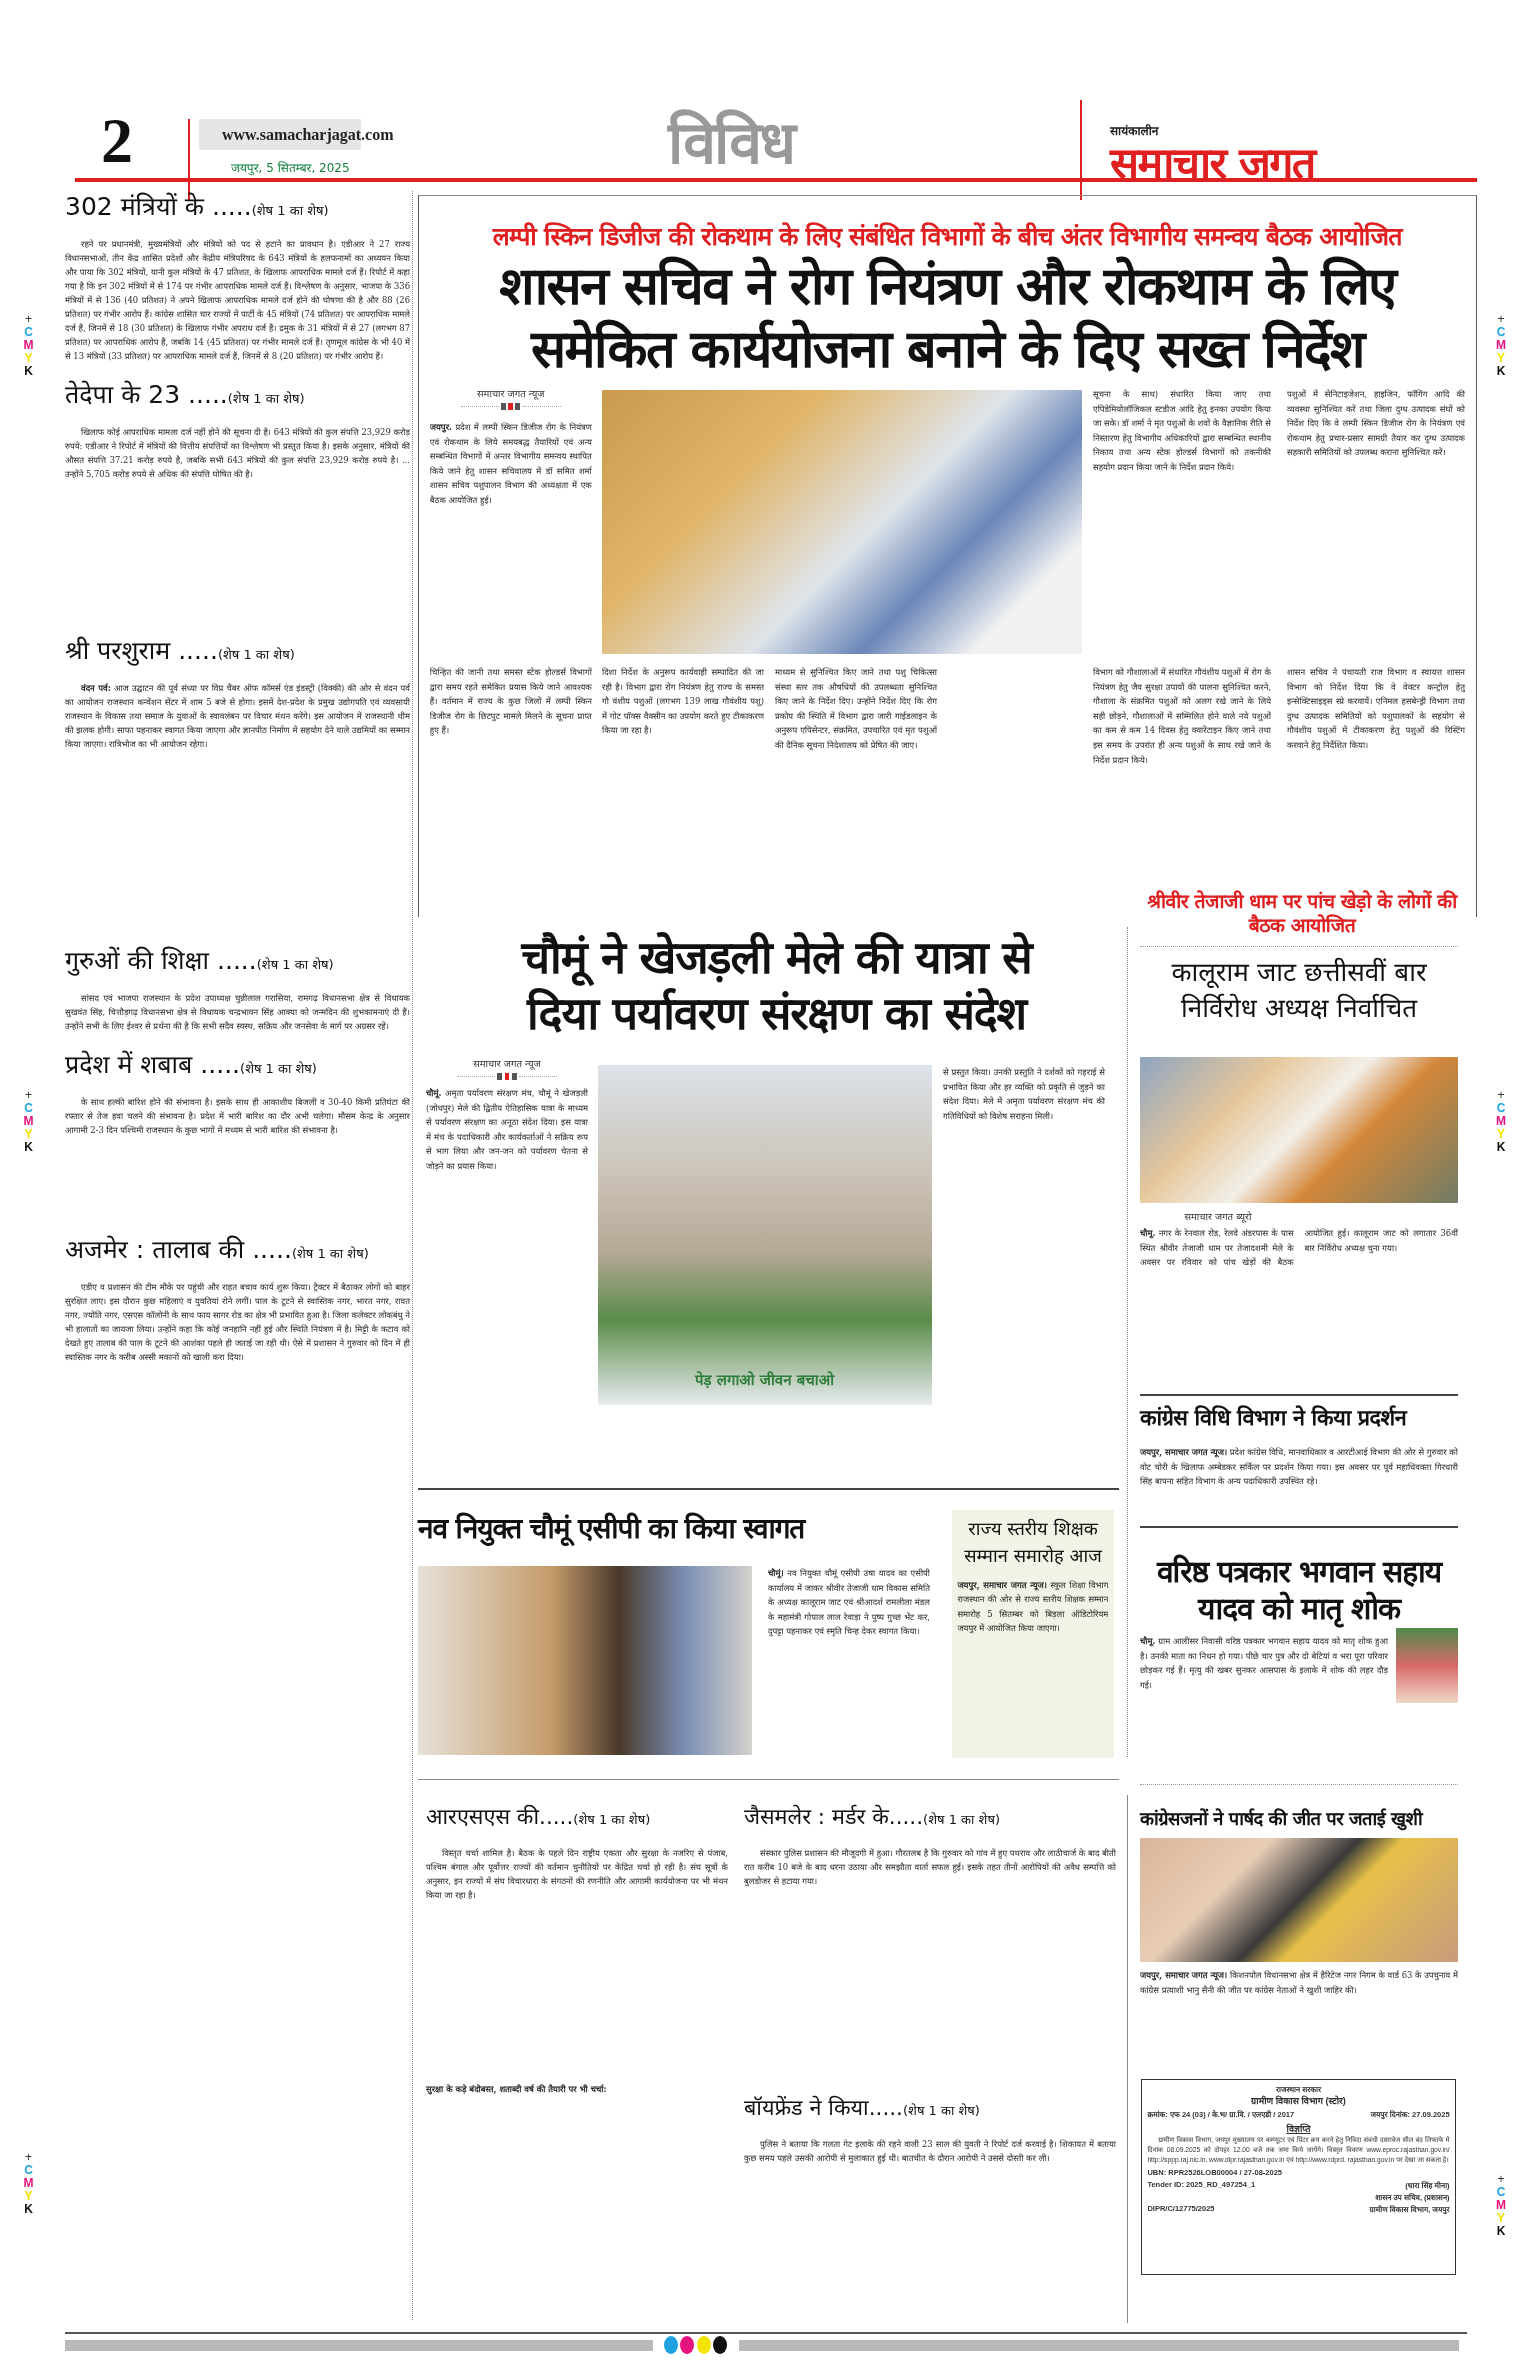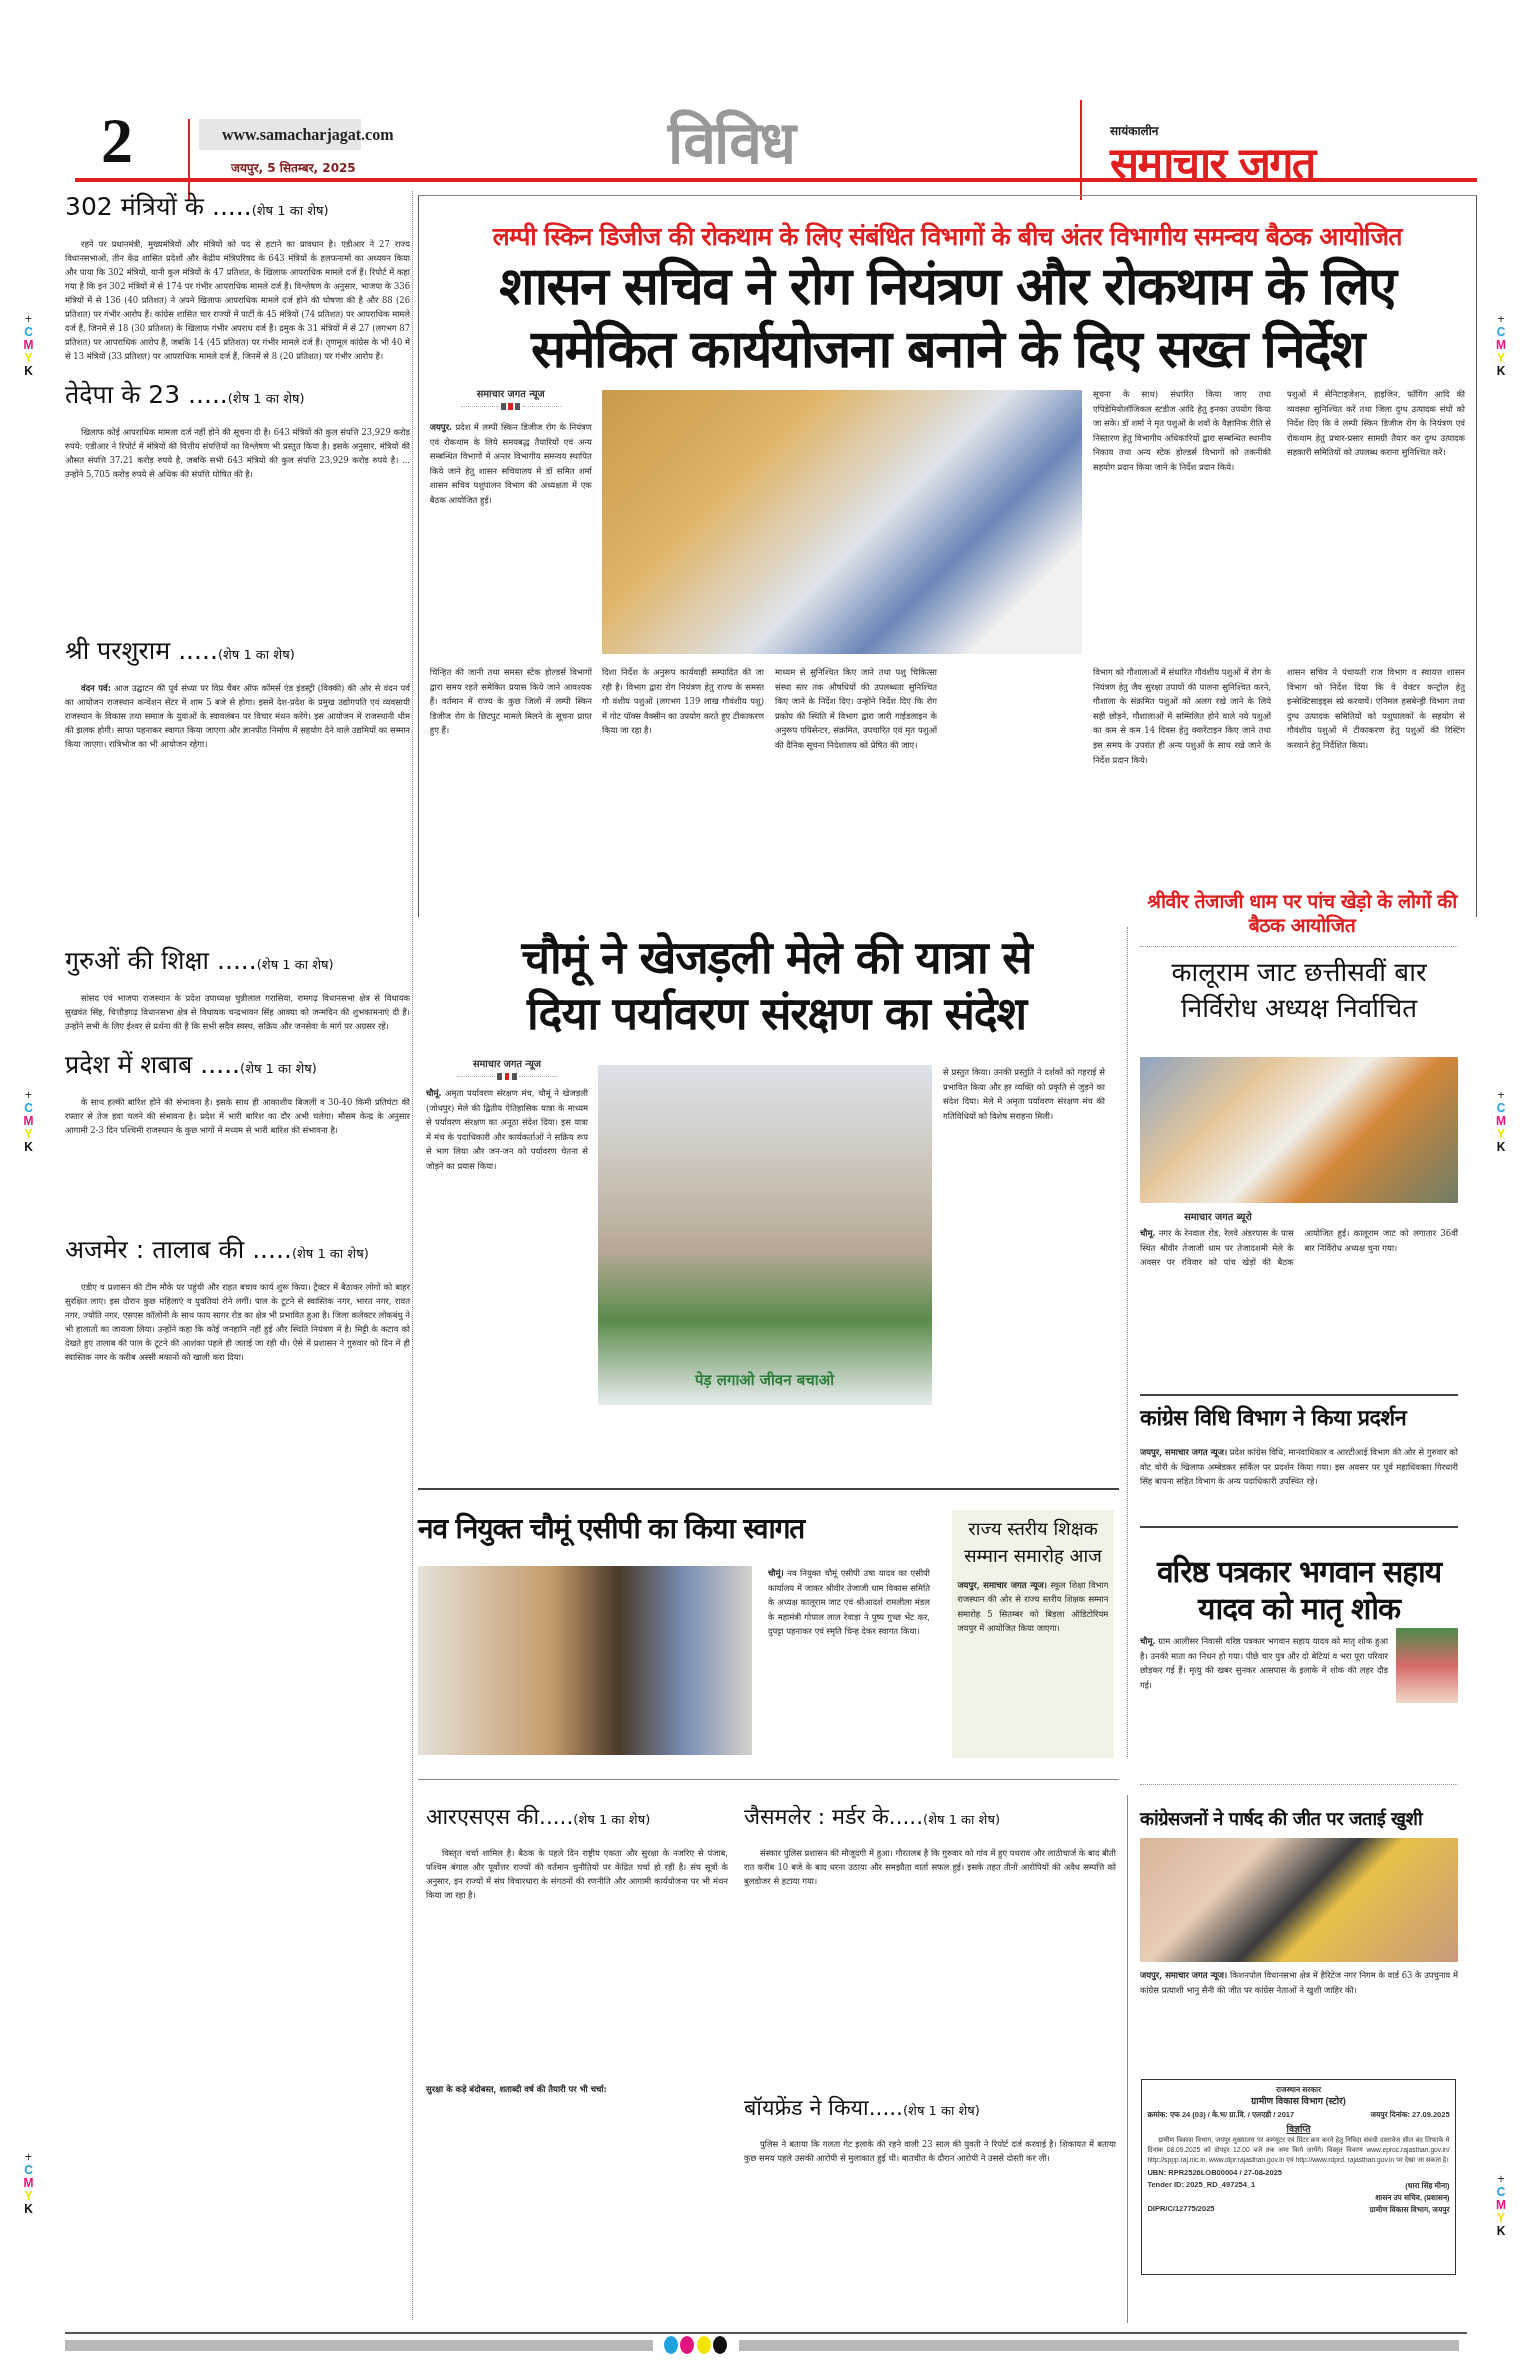--- a/index.html
+++ b/index.html
@@ -8,40 +8,40 @@
 
   
   .regmark { position: absolute; width: 16px; font-family: "Liberation Sans", sans-serif; font-weight: bold; font-size: 12px; line-height: 13px; text-align: center; }
   .regmark .c { color: #1fa3e0; } .regmark .m { color: #e5137d; } .regmark .y { color: #f3e400; } .regmark .k { color: #111; } .regmark .p { color:#333; font-weight: normal; }
 
   
   .masthead { position: absolute; left: 75px; top: 100px; width: 1402px; height: 75px; }
   .page-no { position: absolute; left: 26px; top: 10.8px; font-family: "Liberation Serif", serif; font-weight: bold; font-size: 64px; line-height: 59px; color: #111; }
   .mh-vline { position: absolute; top: 19px; width: 2.2px; height: 81px; background: #e02020; }
   .site-box { position: absolute; left: 124px; top: 19px; width: 162px; height: 31px; background: #e6e6e6; font-family: "Liberation Serif", serif; font-weight: bold; font-size: 16px; line-height: 31px; padding-left: 23px; color: #222; }
-  .mh-date { position: absolute; left: 156px; top: 59px; font-size: 12px; font-weight: bold; color: #7f1d1d; }
+  .mh-date { position: absolute; left: 156px; top: 59px; font-size: 12px; font-weight: normal; color: #15803d; }
   .section-title { position: absolute; left: 593px; top: 0px; font-family: "DejaVu Sans", sans-serif; font-weight: bold; font-size: 59px; color: #999; letter-spacing: -2.2px; }
   .brand-kicker { position: absolute; left: 1035px; top: 21.6px; font-size: 12px; font-weight: bold; color: #222; }
   .brand-name { position: absolute; left: 1035px; top: 39px; font-family: "DejaVu Sans", sans-serif; font-weight: bold; font-size: 43px; line-height: 49px; color: #e02020; letter-spacing: -1.6px; }
   .mh-rule { position: absolute; left: 75px; top: 178px; width: 1402px; height: 3.8px; background: #e02020; }
 
   
   .col-left { position: absolute; left: 65px; top: 191px; width: 345px; }
   .col-sep { position: absolute; border-left: 1.1px dotted #888; }
   .cont-head { font-family: "DejaVu Sans", sans-serif; font-size: 25px; font-weight: normal; color: #111; line-height: 32px; margin-top: 16px; }
   .cont-head .dots { font-size: 25px; }
   .cont-head .cont-tag { font-size: 13px; }
   .body-text { font-family: "DejaVu Serif", serif; font-size: 8.4px; line-height: 14px; text-align: justify; text-indent: 16px; color: #2a2a2a; margin-top: 10px; }
   .body-text b { font-weight: bold; }
 
   
   .lead-box { position: absolute; left: 418px; top: 195px; width: 1059px; height: 722px; border-top: 1.6px solid #888; border-left: 1.1px solid #555; border-right: 1.1px solid #555; }
   .lead-kicker { position: absolute; left: 10.8px; top: 21.6px; width: 1035px; text-align: center; font-weight: bold; font-size: 25px; color: #e02020; letter-spacing: -0.8px; }
   .lead-title { position: absolute; left: 5.4px; top: 59px; width: 1046px; text-align: center; font-weight: bold; font-size: 52px; line-height: 63px; color: #111; letter-spacing: -1.6px; }
-  .byline { text-align: center; font-weight: bold; font-size: 9.7px; color: #333; }
+  .byline { text-align: center; font-weight: normal; font-size: 9.7px; color: #333; }
   .byline-orn { display: flex; align-items: center; justify-content: center; gap: 2.2px; margin: 3.2px 0 4.3px; }
   .byline-orn .dl { width: 38px; border-top: 1.1px dotted #aaa; }
   .byline-orn .sq { width: 4.9px; height: 6.5px; background: #555; }
   .byline-orn .sq.r { background: #e02020; }
   .photo { position: absolute; border-radius: 1.1px; overflow: hidden; }
   .story-col { position: absolute; font-family: "DejaVu Serif", serif; font-size: 8.4px; line-height: 14.6px; text-align: justify; color: #2a2a2a; }
   .story-col .place { font-weight: bold; }
 
   
   .h-big { position: absolute; font-weight: bold; color: #111; letter-spacing: -1.1px; text-align: center; }

